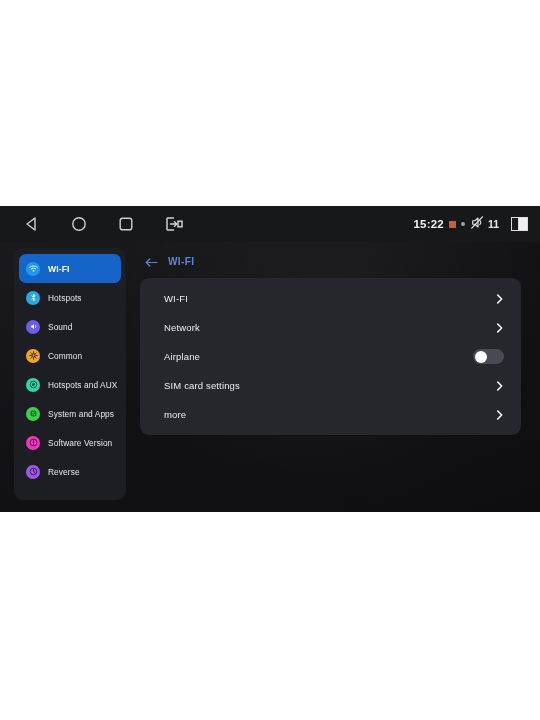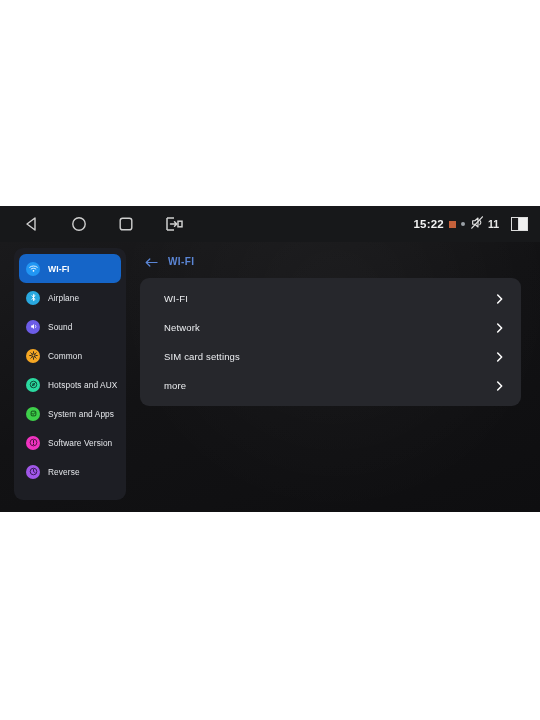--- a/index.html
+++ b/index.html
@@ -191,21 +191,21 @@
           </span>
           <span class="side-label">WI-FI</span>
         </div>
 
         <div class="side-item">
           <span class="side-ic" style="background:#29a8df;">
             <svg viewBox="0 0 14 14" width="11" height="11">
               <path d="M5 4.6 L9 9.4 L7 11 V3 L9 4.6 L5 9.4" fill="none" stroke="#ffffff" stroke-width="1.1" stroke-linejoin="round" stroke-linecap="round"></path>
             </svg>
           </span>
-          <span class="side-label">Airplane</span>
+          <span class="side-label">Hotspots</span>
         </div>
 
         <div class="side-item">
           <span class="side-ic" style="background:#6c5ce7;">
             <svg viewBox="0 0 14 14" width="11" height="11">
               <path d="M4 5.6 H5.6 L7.6 3.8 V10.2 L5.6 8.4 H4 Z" fill="#ffffff"></path>
               <path d="M9.3 5.3 C10.4 6.3 10.4 7.7 9.3 8.7" fill="none" stroke="#ffffff" stroke-width="1" stroke-linecap="round"></path>
             </svg>
           </span>
           <span class="side-label">Sound</span>
@@ -288,20 +288,26 @@
 
           <div class="set-row">
             <span class="set-label">Network</span>
             <span class="chev">
               <svg viewBox="0 0 10 14" width="9" height="14">
                 <path d="M3 2.6 L7.4 7 L3 11.4" fill="none" stroke="#ffffff" stroke-width="1.7" stroke-linecap="round" stroke-linejoin="round"></path>
               </svg>
             </span>
           </div>
 
+          <div class="set-row">
+            <span class="set-label">Airplane</span>
+            <span class="toggle">
+              <span class="knob"></span>
+            </span>
+          </div>
 
           <div class="set-row">
             <span class="set-label">SIM card settings</span>
             <span class="chev">
               <svg viewBox="0 0 10 14" width="9" height="14">
                 <path d="M3 2.6 L7.4 7 L3 11.4" fill="none" stroke="#ffffff" stroke-width="1.7" stroke-linecap="round" stroke-linejoin="round"></path>
               </svg>
             </span>
           </div>
 

